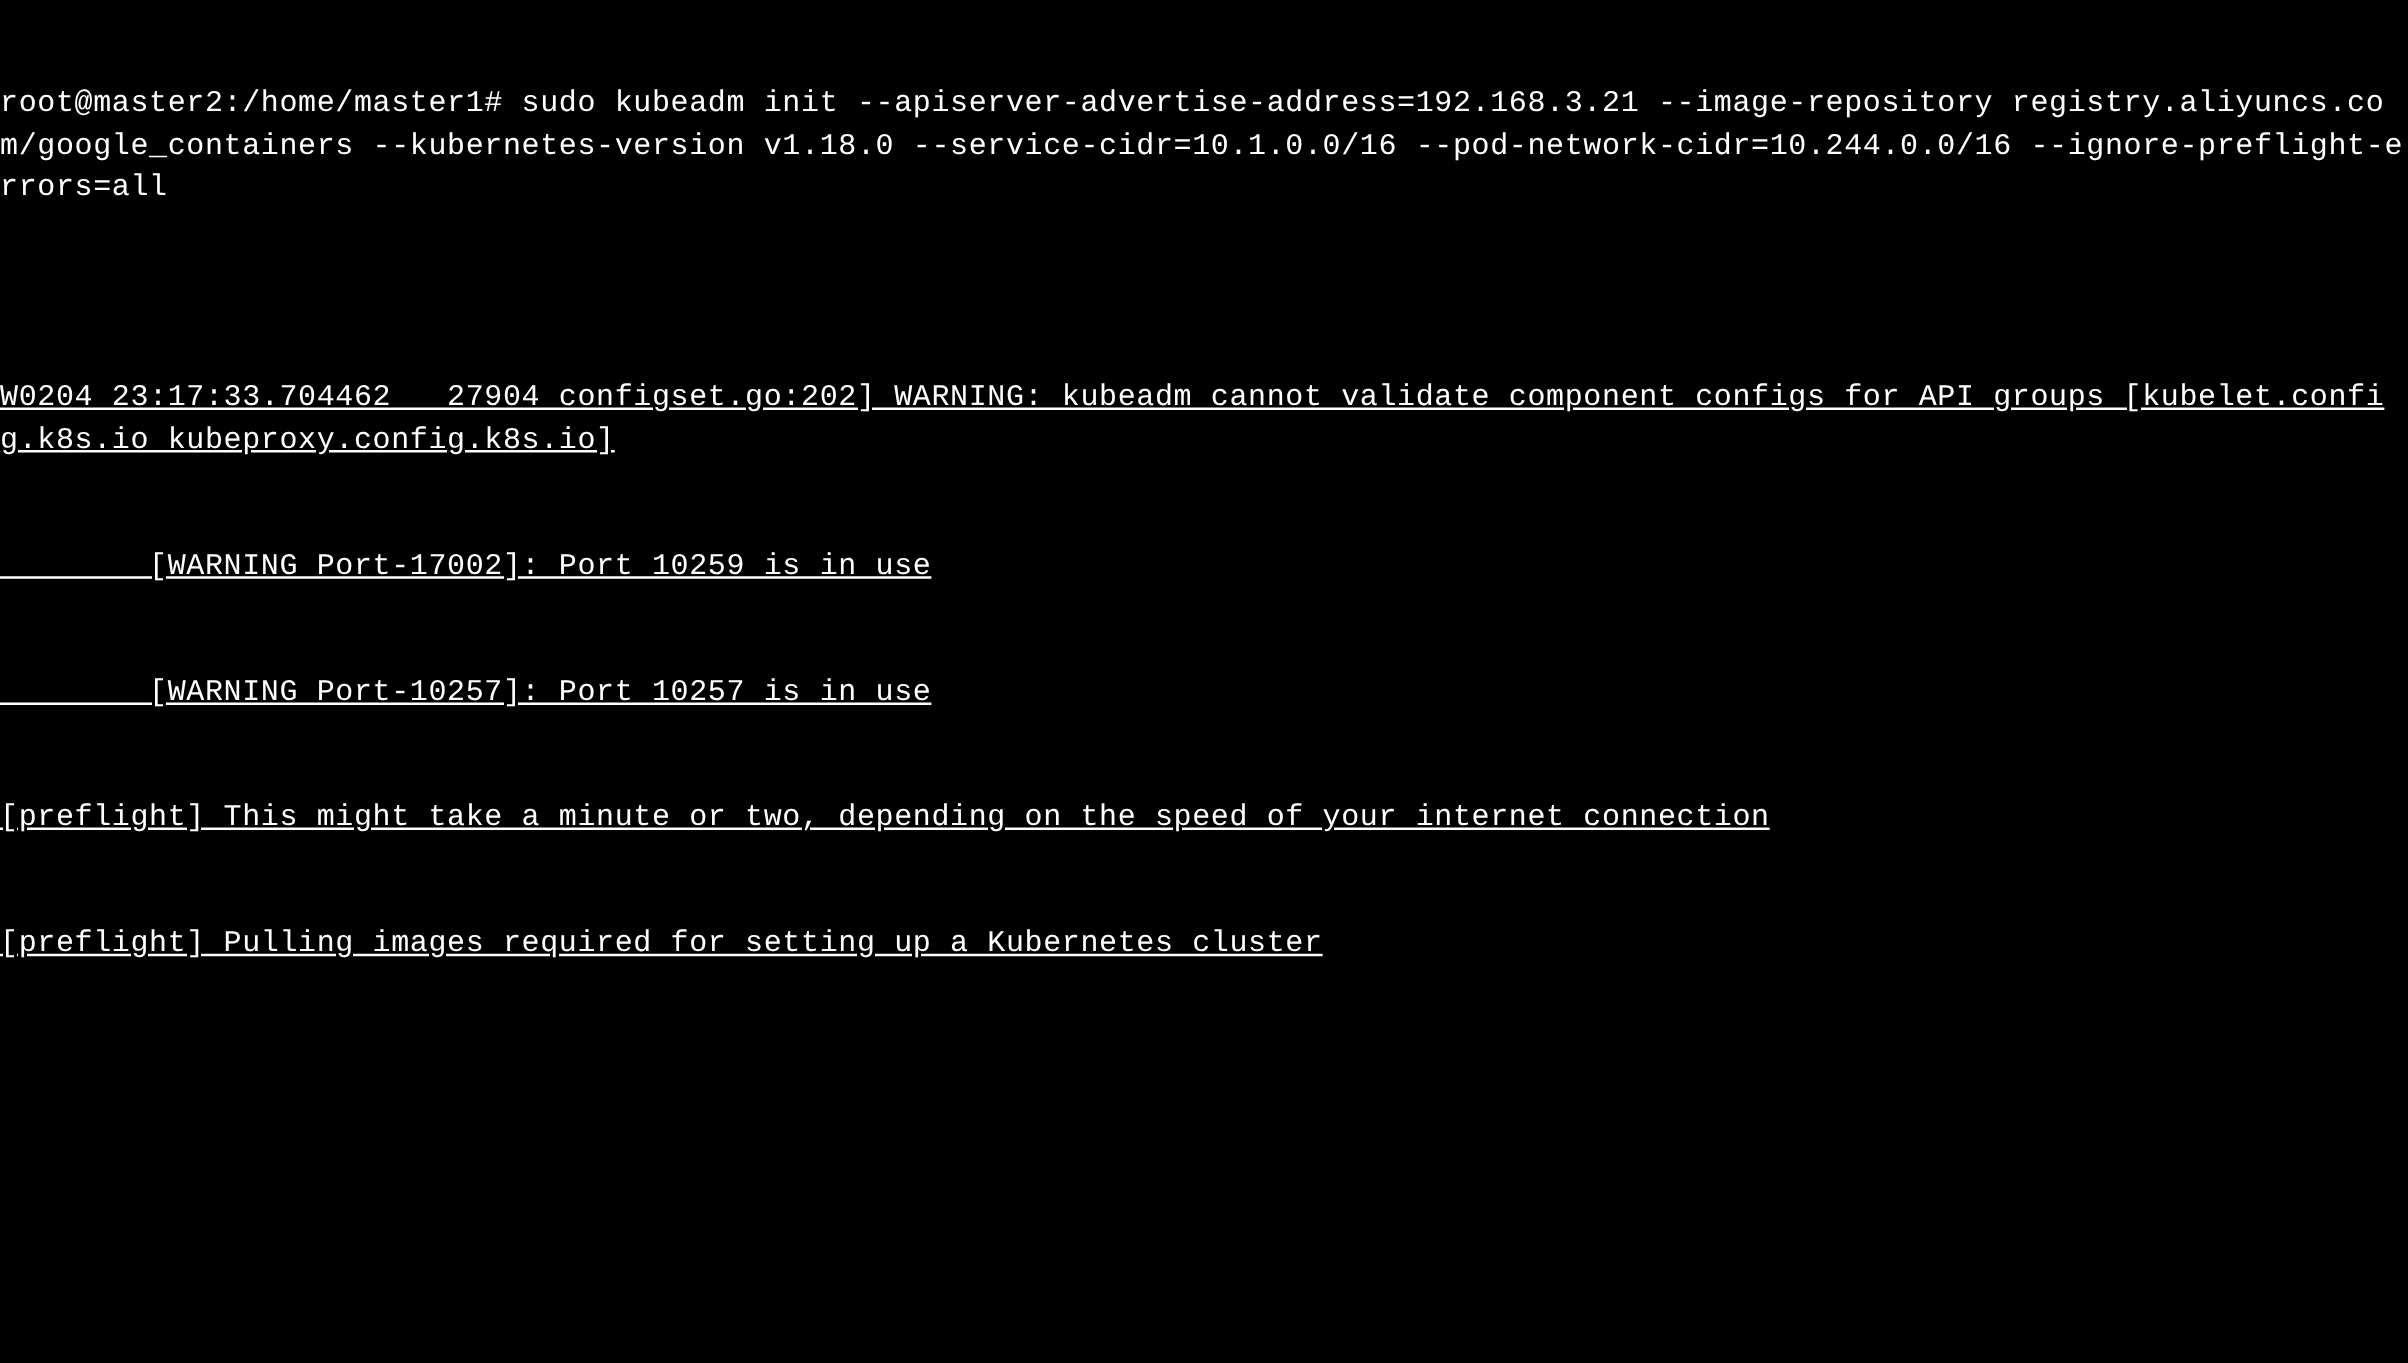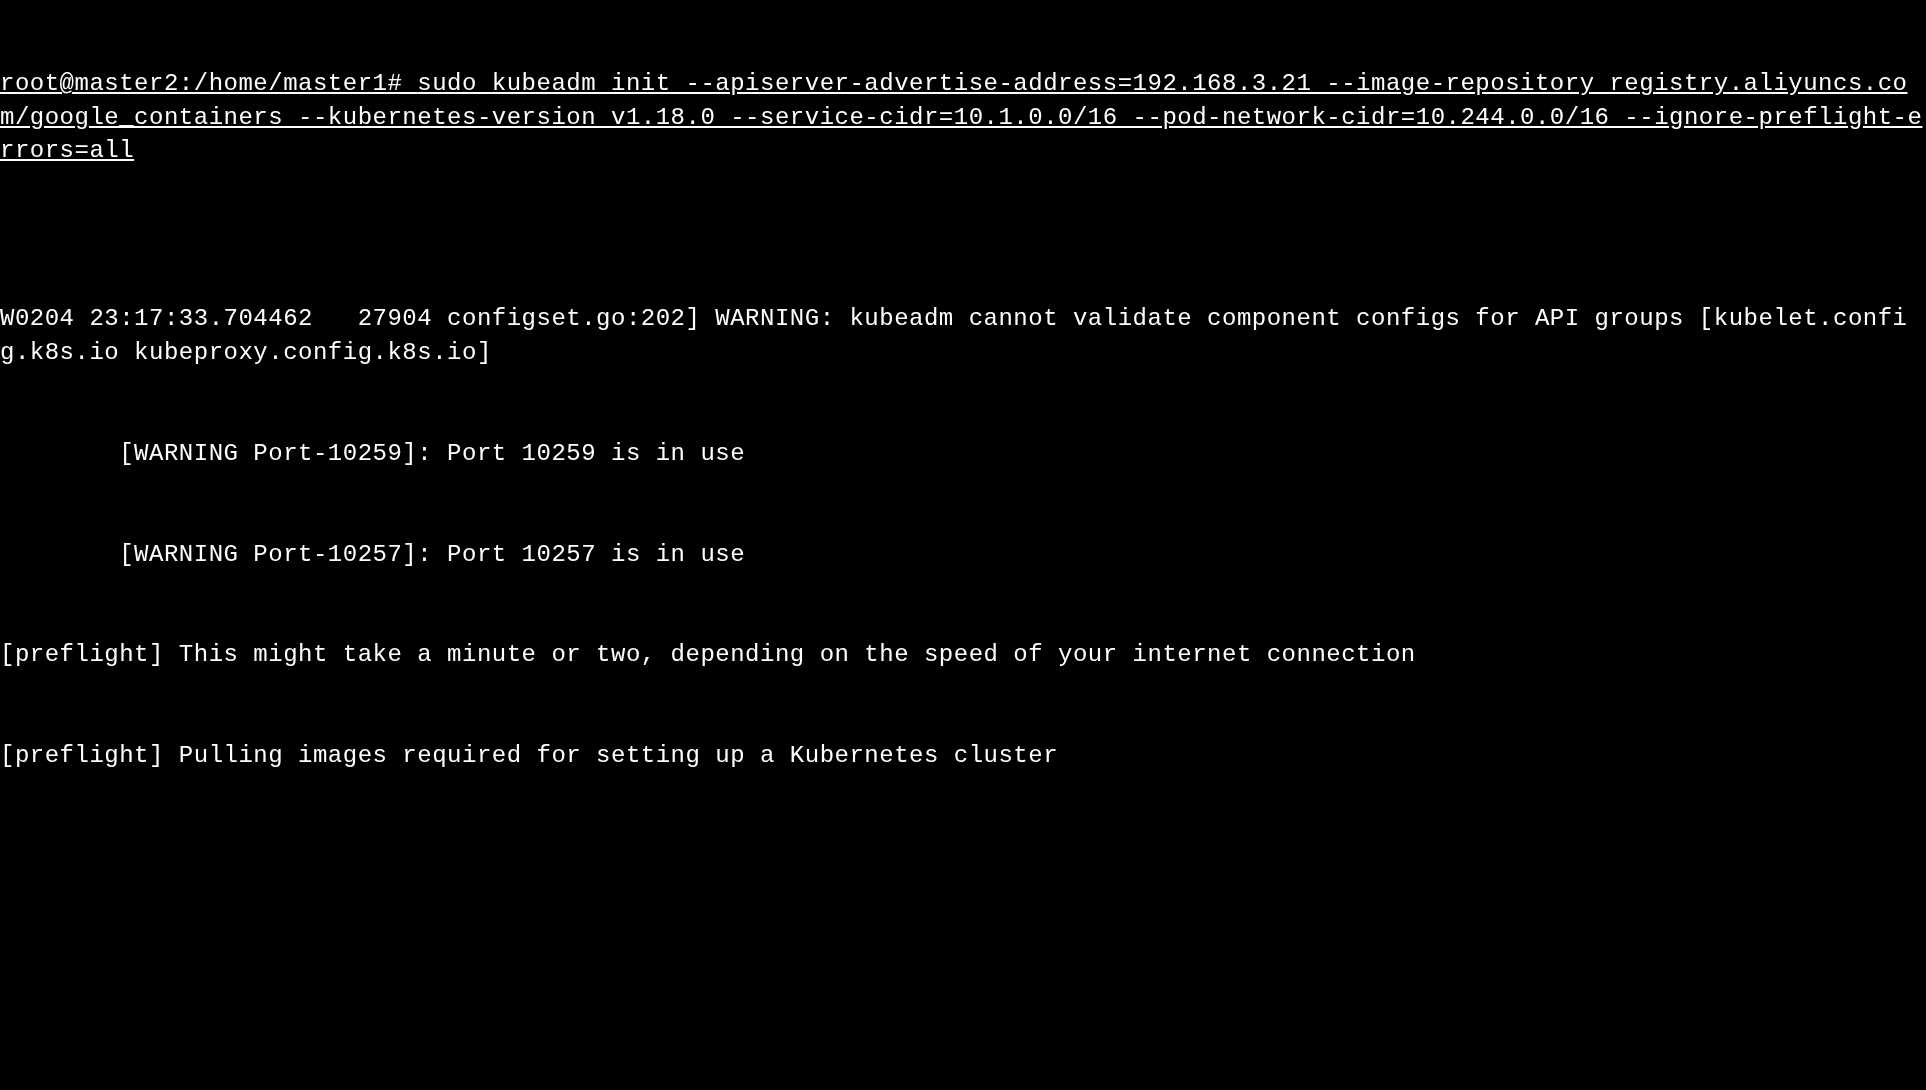--- a/index.html
+++ b/index.html
@@ -18,35 +18,35 @@
       overflow-wrap: break-word;
       word-break: break-all;
       letter-spacing: 0.5px;
     }
     .terminal {
       white-space: pre-wrap;
       word-wrap: break-word;
     }
     .line {
       display: block;
+      text-decoration: underline;
     }
     .prompt-line {
       white-space: pre-wrap;
       word-wrap: break-word;
-      text-decoration: underline;
     }
   </style>
 </head>
 <body>
 
 <div class="terminal">
   <div class="prompt-line"><span>root@master2:/home/master1# </span><span>sudo kubeadm init --apiserver-advertise-address=192.168.3.21 --image-repository registry.aliyuncs.com/google_containers --kubernetes-version v1.18.0 --service-cidr=10.1.0.0/16 --pod-network-cidr=10.244.0.0/16 --ignore-preflight-errors=all</span></div>
   <div>
     <span class="line">W0204 23:17:33.704462   27904 configset.go:202] WARNING: kubeadm cannot validate component configs for API groups [kubelet.config.k8s.io kubeproxy.config.k8s.io]</span>
-    <span class="line">        [WARNING Port-10259]: Port 10259 is in use</span>
+    <span class="line">        [WARNING Port-17002]: Port 10259 is in use</span>
     <span class="line">        [WARNING Port-10257]: Port 10257 is in use</span>
     <span class="line">[preflight] This might take a minute or two, depending on the speed of your internet connection</span>
     <span class="line">[preflight] Pulling images required for setting up a Kubernetes cluster</span>
     
     
     
     
     
     
     

